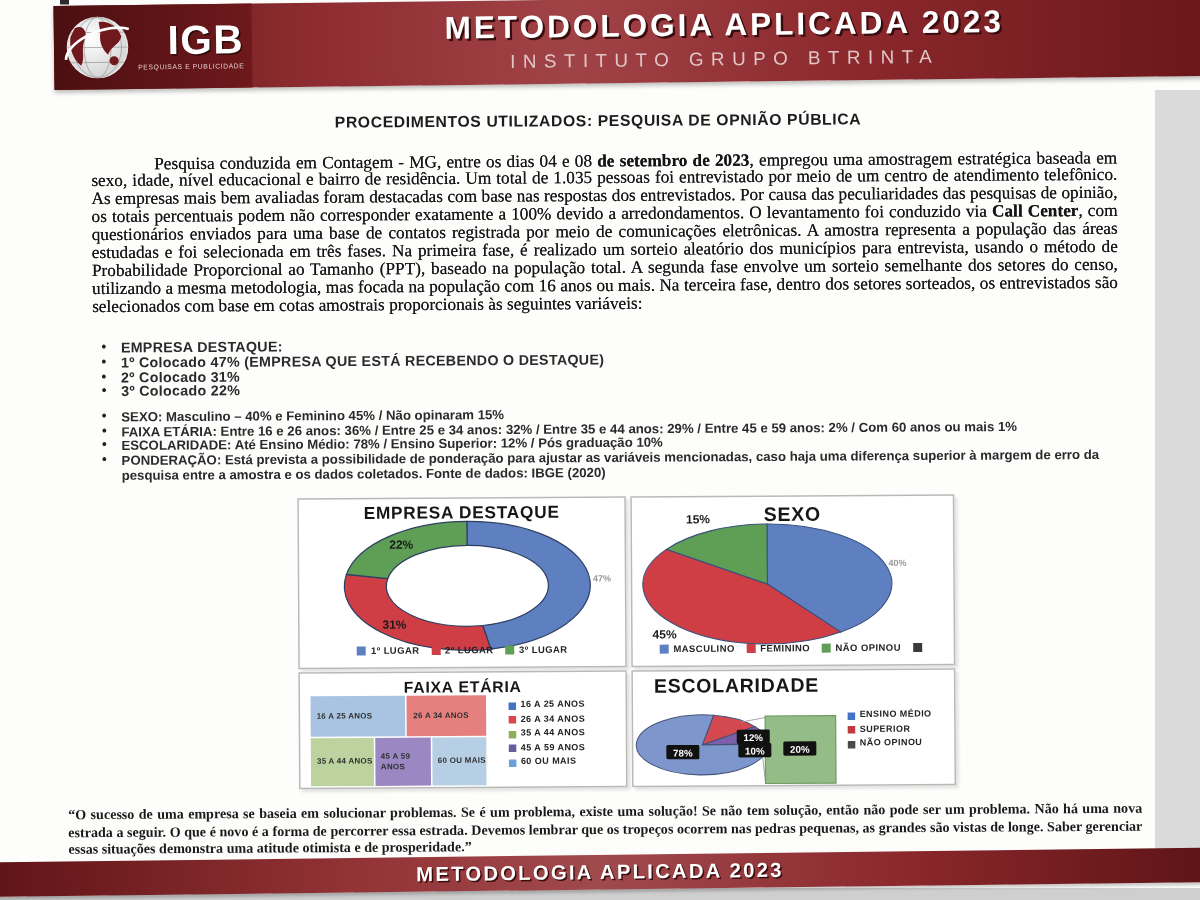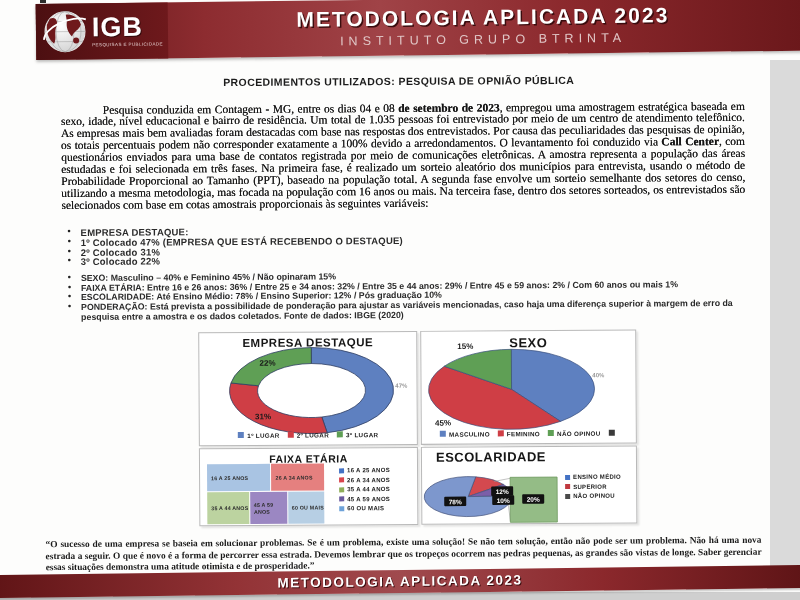--- a/index.html
+++ b/index.html
@@ -9,21 +9,21 @@
   .scan-strip-bottom{position:absolute;left:0;bottom:0;width:800px;height:8px;background:#cfcfcf;}
   .speck{position:absolute;background:#2c2c2c;}
 
   
   .banner{position:absolute;left:36px;top:4px;width:766px;height:56px;
     background:linear-gradient(90deg,#5e1416 0%,#8d2c30 22%,#a04347 45%,#8b282c 70%,#6b181b 100%);
     transform:rotate(-0.7deg);transform-origin:left center;box-shadow:0 2px 3px rgba(0,0,0,.25);}
   .logo-block{position:absolute;left:0;top:0;width:132px;height:100%;
     background:linear-gradient(90deg,#4c0f11,#6e191c);display:flex;align-items:center;}
   .logo-globe{margin-left:6px;}
-  .logo-text{margin-left:4px;color:#fff;line-height:1;}
+  .logo-text{margin-left:4px;color:#fff;line-height:1;text-align:right;}
   .logo-acronym{font-size:27px;font-weight:bold;letter-spacing:1px;text-shadow:1px 1px 0 #30090a;}
   .logo-sub{font-size:4.5px;color:#e3cdcd;letter-spacing:.4px;margin-top:2px;}
   .banner-titles{position:absolute;left:140px;right:12px;top:7px;text-align:center;}
   .banner-title{font-size:21px;font-weight:bold;color:#fff;letter-spacing:2px;text-shadow:1.5px 1.5px 0 #3a0c0e;}
   .banner-subtitle{font-size:12.5px;color:#e0c6c6;letter-spacing:5px;margin-top:3px;}
 
   
   .footer-bar{position:absolute;left:-6px;top:570px;width:812px;height:23px;
     background:linear-gradient(90deg,#601416 0%,#933336 30%,#a04a4e 50%,#8b282c 75%,#5e1416 100%);
     transform:rotate(-0.7deg);display:flex;align-items:center;justify-content:center;box-shadow:0 2px 2px rgba(0,0,0,.2);}

